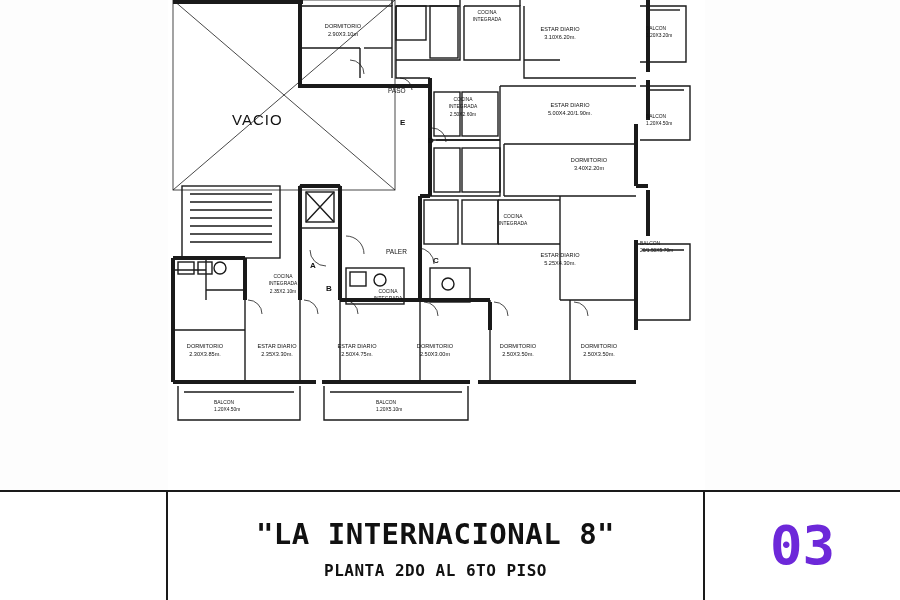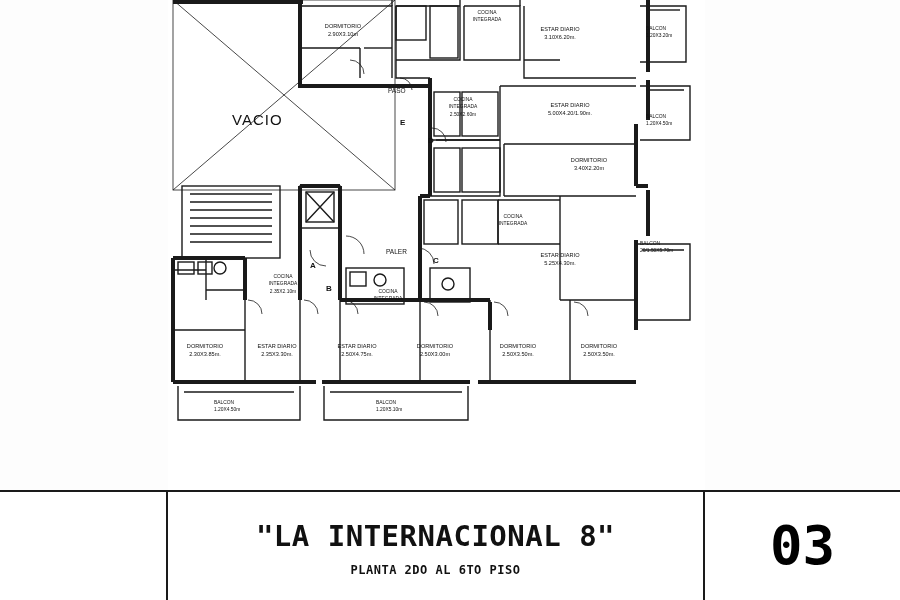--- a/index.html
+++ b/index.html
@@ -45,31 +45,31 @@
     font-family:"DejaVu Sans Mono", monospace;
     font-weight:bold;
     font-size:29px;
     letter-spacing:0.5px;
     color:#111;
     white-space:nowrap;
   }
   .proj-sub{
     font-family:"DejaVu Sans Mono", monospace;
     font-weight:bold;
-    font-size:12px;
+    font-size:16px;
     letter-spacing:0.5px;
     color:#111;
     margin-top:10px;
     white-space:nowrap;
   }
   .sheet-num{
     font-family:"DejaVu Sans Mono", monospace;
     font-weight:bold;
     font-size:54px;
-    color:#000000;
+    color:#6d28d9;
     line-height:1;
   }
   
   .lbl{font-family:"Liberation Sans",sans-serif;font-size:5.6px;fill:#111;}
   .lbl-s{font-family:"Liberation Sans",sans-serif;font-size:4.9px;fill:#111;}
   .lbl-vacio{font-family:"Liberation Sans",sans-serif;font-size:15px;fill:#111;letter-spacing:1px;}
   .lbl-door{font-family:"Liberation Sans",sans-serif;font-size:8px;font-weight:bold;fill:#111;}
   .lbl-paso{font-family:"Liberation Sans",sans-serif;font-size:6.5px;fill:#111;}
 </style>
 </head>

